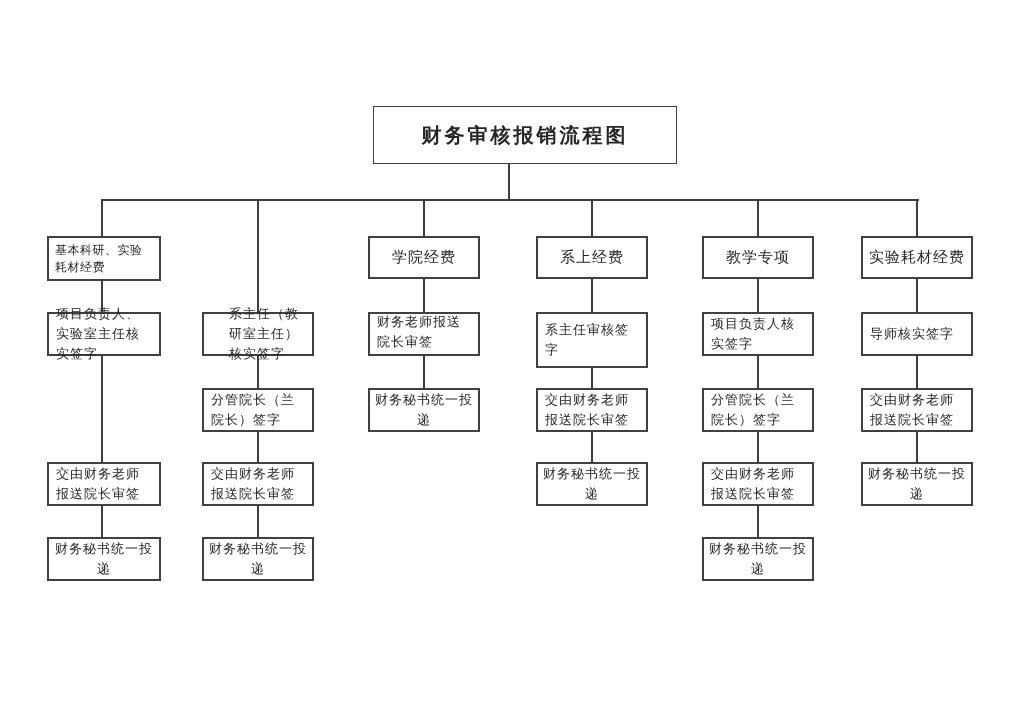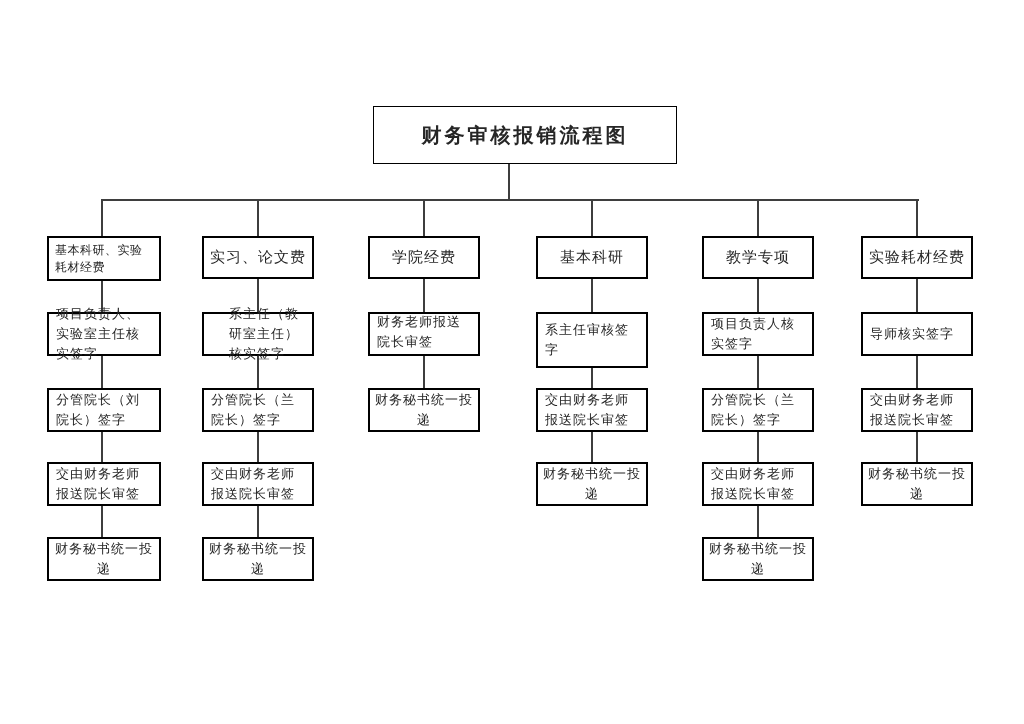--- a/index.html
+++ b/index.html
@@ -12,21 +12,21 @@
     width: 1024px;
     height: 724px;
     background: #ffffff;
     font-family: "Liberation Serif", "DejaVu Serif", serif;
     color: #262626;
     overflow: hidden;
   }
   .box {
     position: absolute;
     background: #ffffff;
-    border: 2px solid #000000;
+    border: 2px solid #404040;
     box-sizing: border-box;
     display: flex;
     align-items: center;
     z-index: 2;
   }
   .title-box {
     border-width: 1.5px;
     justify-content: center;
     text-align: center;
     font-size: 20px;
@@ -84,33 +84,27 @@
   <div class="box title-box" style="left:373px; top:106px; width:304px; height:58px;">
     <span>财务审核报销流程图</span>
   </div>
 
   <div class="box header-box small" style="left:47px; top:236px; width:114px; height:45px;">
     <span>基本科研、实验耗材经费</span>
   </div>
   <div class="box step-box" style="left:47px; top:312px; width:114px; height:44px;">
     <span>项目负责人、实验室主任核实签字</span>
   </div>
-  <div class="box step-box" style="left:47px; top:388px; width:114px; height:44px;">
-    <span>分管院长（刘院长）签字</span>
-  </div>
   <div class="box step-box" style="left:47px; top:462px; width:114px; height:44px;">
     <span>交由财务老师报送院长审签</span>
   </div>
   <div class="box step-box center" style="left:47px; top:537px; width:114px; height:44px;">
     <span>财务秘书统一投递</span>
   </div>
 
-  <div class="box header-box" style="left:202px; top:236px; width:112px; height:43px;">
-    <span>实习、论文费</span>
-  </div>
   <div class="box step-box" style="left:202px; top:312px; width:112px; height:44px;padding-left:25px;">
     <span>系主任（教研室主任）核实签字</span>
   </div>
   <div class="box step-box" style="left:202px; top:388px; width:112px; height:44px;">
     <span>分管院长（兰院长）签字</span>
   </div>
   <div class="box step-box" style="left:202px; top:462px; width:112px; height:44px;">
     <span>交由财务老师报送院长审签</span>
   </div>
   <div class="box step-box center" style="left:202px; top:537px; width:112px; height:44px;">
@@ -121,21 +115,21 @@
     <span>学院经费</span>
   </div>
   <div class="box step-box" style="left:368px; top:312px; width:112px; height:44px;align-items:flex-end;">
     <span>财务老师报送院长审签</span>
   </div>
   <div class="box step-box center" style="left:368px; top:388px; width:112px; height:44px;">
     <span>财务秘书统一投递</span>
   </div>
 
   <div class="box header-box" style="left:536px; top:236px; width:112px; height:43px;">
-    <span>基本科研</span>
+    <span>系上经费</span>
   </div>
   <div class="box step-box" style="left:536px; top:312px; width:112px; height:56px;">
     <span>系主任审核签字</span>
   </div>
   <div class="box step-box" style="left:536px; top:388px; width:112px; height:44px;">
     <span>交由财务老师报送院长审签</span>
   </div>
   <div class="box step-box center" style="left:536px; top:462px; width:112px; height:44px;">
     <span>财务秘书统一投递</span>
   </div>

